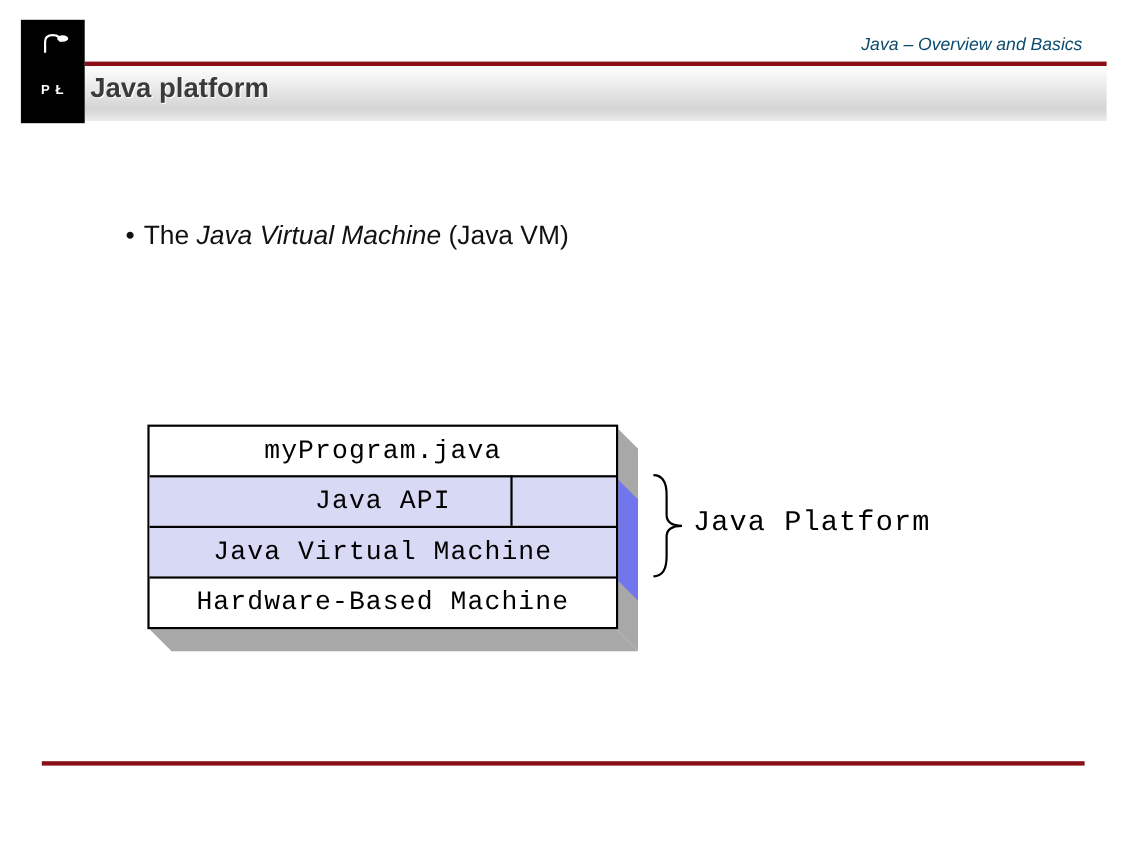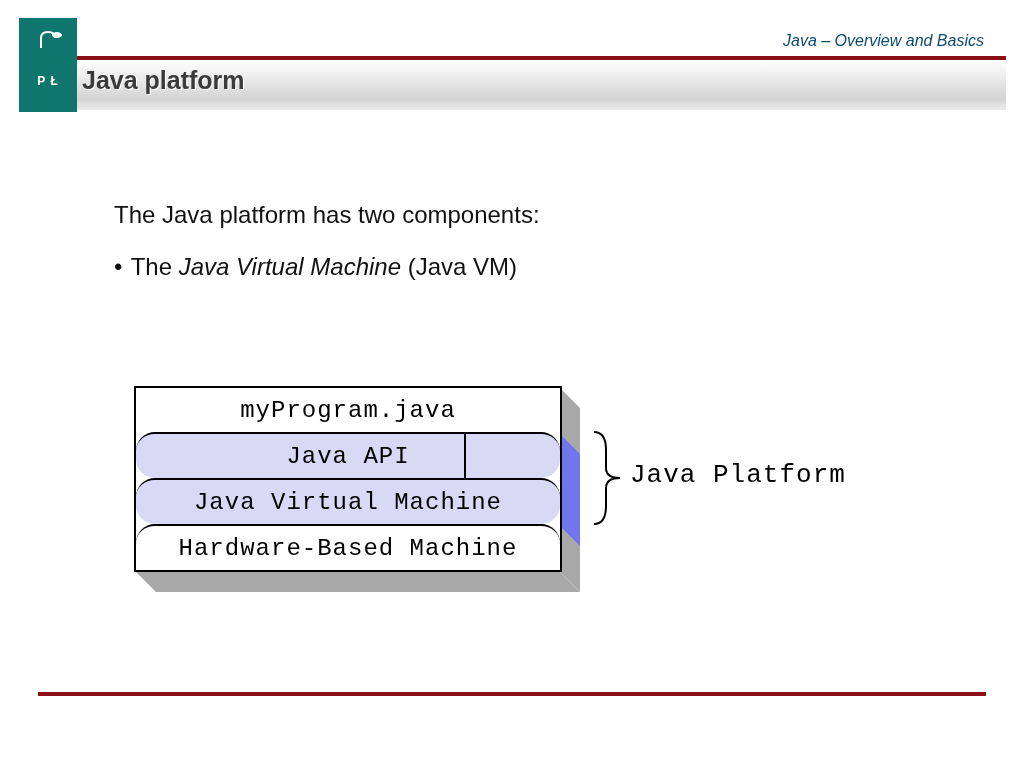--- a/index.html
+++ b/index.html
@@ -34,21 +34,21 @@
   }
   .hdr-band {
     position: absolute;
     left: 77px; right: 18px; top: 60px; height: 50px;
     background: linear-gradient(to bottom, #fdfdfd 0%, #f4f4f4 20%, #e9e9e9 40%, #d4d4d4 78%, #ececec 100%);
   }
   .logo-block {
     position: absolute;
     left: 19px; top: 18px;
     width: 58px; height: 94px;
-    background: #0f766e;
+    background: #000000;
     color: #fff;
     display: flex; align-items: center; justify-content: center;
     font-size: 12px; font-weight: bold; letter-spacing: 1px;
   }
   .logo-block svg { position:absolute; top:8px; left:12px; }
   .page-title {
     position: absolute;
     left: 82px; top: 66px;
     font-size: 25px;
     font-weight: bold;
@@ -85,21 +85,20 @@
     background: #fff;
   }
   .layer {
     height: 44px;
     display: flex; align-items: center; justify-content: center;
     font-family: "Courier New", Courier, monospace;
     font-size: 24px;
     letter-spacing: 1px;
     border-top: 2px solid #000;
     position: relative;
-    border-radius: 19px;
   }
   .layer.first { border-top: none; }
   .layer.hilite { background: #d8d9f5; }
   .layer.api-sep::after {
     content: "";
     position: absolute;
     top: -2px; right: 94px;
     width: 2px; height: 50px;
     background: #000;
   }
@@ -158,21 +157,20 @@
       <svg width="34" height="24" viewBox="0 0 34 24">
         <path d="M10 22 L10 12 Q10 6 17 6 Q24 6 24 12" stroke="#fff" stroke-width="2" fill="none"></path>
         <ellipse cx="26" cy="9" rx="5" ry="3" fill="#fff"></ellipse>
       </svg>
       <span style="position:absolute; bottom:24px;">P Ł</span>
     </div>
     <div class="page-title">Java platform</div>
   </div>
 
   <div class="content">
-    <p>The Java platform has two components:</p>
     <ul class="bullets">
       <li>
         <span>The </span><span class="ital">Java Virtual Machine</span><span> (</span><span class="bold">Java VM</span><span>)</span>
       </li>
     </ul>
   </div>
 
   <div class="diagram-area">
 
     <div class="side-right">

